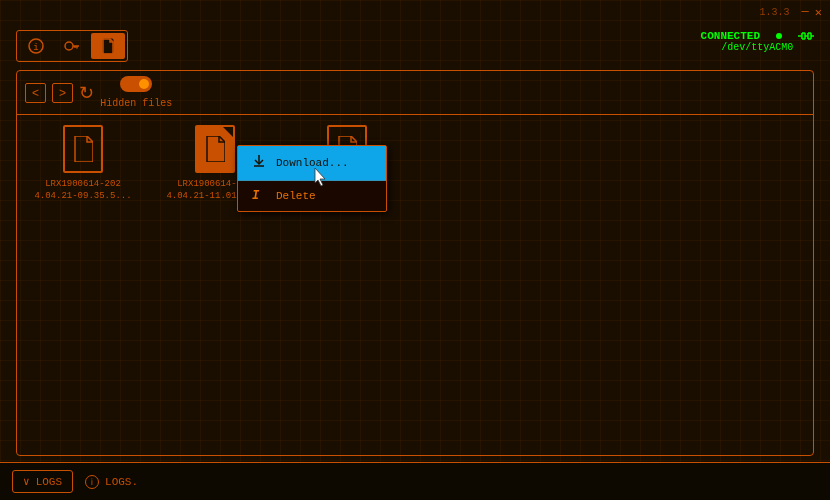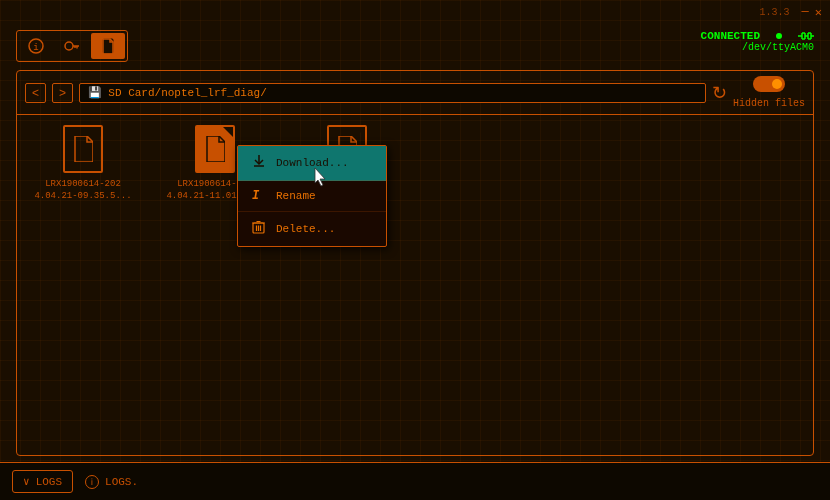--- a/index.html
+++ b/index.html
@@ -129,21 +129,21 @@
       width: 6px;
       height: 6px;
       background: #00ff00;
       border-radius: 50%;
       display: inline-block;
     }
 
     .device-path {
       color: #00ff00;
       font-size: 10px;
-      text-align: right;
+      text-align: center;
     }
 
     
     .file-browser {
       flex: 1;
       border: 1.5px solid #c85000;
       border-radius: 4px;
       display: flex;
       flex-direction: column;
       overflow: hidden;
@@ -301,21 +301,21 @@
       cursor: pointer;
       border-bottom: 1px solid rgba(200,80,0,0.2);
     }
 
     .context-menu-item:last-child {
       border-bottom: none;
     }
 
     .context-menu-item.active,
     .context-menu-item:hover {
-      background: #0f766e;
+      background: #0ea5e9;
       color: #1a0e00;
     }
 
     .context-menu-item .menu-icon {
       font-size: 12px;
       min-width: 14px;
     }
 
     
     .status-bar {
@@ -422,21 +422,20 @@
         </div>
         <div class="device-path">/dev/ttyACM0</div>
       </div>
     </div>
 
     <div class="file-browser">
 
       <div class="address-bar">
         <button class="nav-btn">&lt;</button>
         <button class="nav-btn">&gt;</button>
-        <input class="address-input" type="text" value="💾 SD Card/noptel_lrf_diag/" readonly="" style="">
         <button class="refresh-btn" style="color:#c85000;font-size:18px;">↻</button>
         <div class="hidden-files-toggle">
           <div class="toggle-switch"></div>
           <span>Hidden files</span>
         </div>
       </div>
 
       <div class="file-area">
         <div class="file-grid">
 
@@ -480,36 +479,23 @@
                 <line x1="7" y1="1" x2="7" y2="9" stroke="currentColor" stroke-width="1.5"></line>
                 <polyline points="3,6 7,10 11,6" stroke="currentColor" stroke-width="1.5" fill="none"></polyline>
                 <line x1="2" y1="12" x2="12" y2="12" stroke="currentColor" stroke-width="1.5"></line>
               </svg>
             </span>
             <span>Download...</span>
           </div>
 
           <div class="context-menu-item">
             <span class="menu-icon" style="font-weight:bold;font-style:italic;">I</span>
-            <span>Rename</span>
+            <span>Delete</span>
           </div>
 
-          <div class="context-menu-item">
-            <span class="menu-icon">
-              <svg width="13" height="14" viewBox="0 0 13 14">
-                <rect x="1" y="3" width="11" height="10" rx="1" stroke="currentColor" stroke-width="1.2" fill="none"></rect>
-                <line x1="0" y1="3" x2="13" y2="3" stroke="currentColor" stroke-width="1.2"></line>
-                <line x1="4.5" y1="1.5" x2="8.5" y2="1.5" stroke="currentColor" stroke-width="1.2"></line>
-                <line x1="4.5" y1="5.5" x2="4.5" y2="11" stroke="currentColor" stroke-width="1.2"></line>
-                <line x1="6.5" y1="5.5" x2="6.5" y2="11" stroke="currentColor" stroke-width="1.2"></line>
-                <line x1="8.5" y1="5.5" x2="8.5" y2="11" stroke="currentColor" stroke-width="1.2"></line>
-              </svg>
-            </span>
-            <span>Delete...</span>
-          </div>
 
         </div>
 
         <div style="position:absolute;top:52px;left:296px;pointer-events:none;z-index:200;">
           <svg width="14" height="20" viewBox="0 0 14 20">
             <path d="M2 1 L2 16 L5 13 L8 19 L10 18 L7 12 L12 12 Z" fill="white" stroke="#333" stroke-width="0.8"></path>
           </svg>
         </div>
 
       </div>

